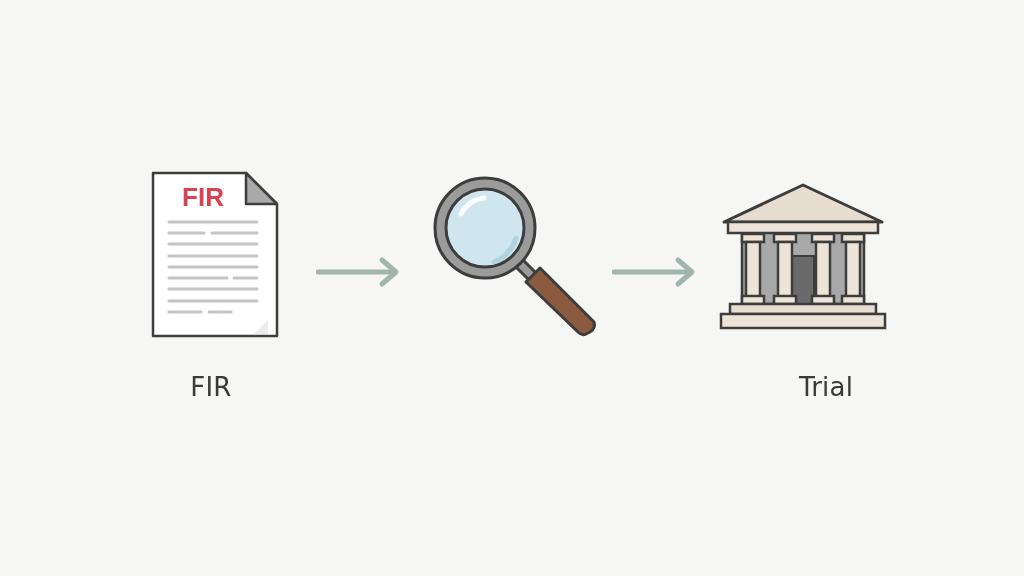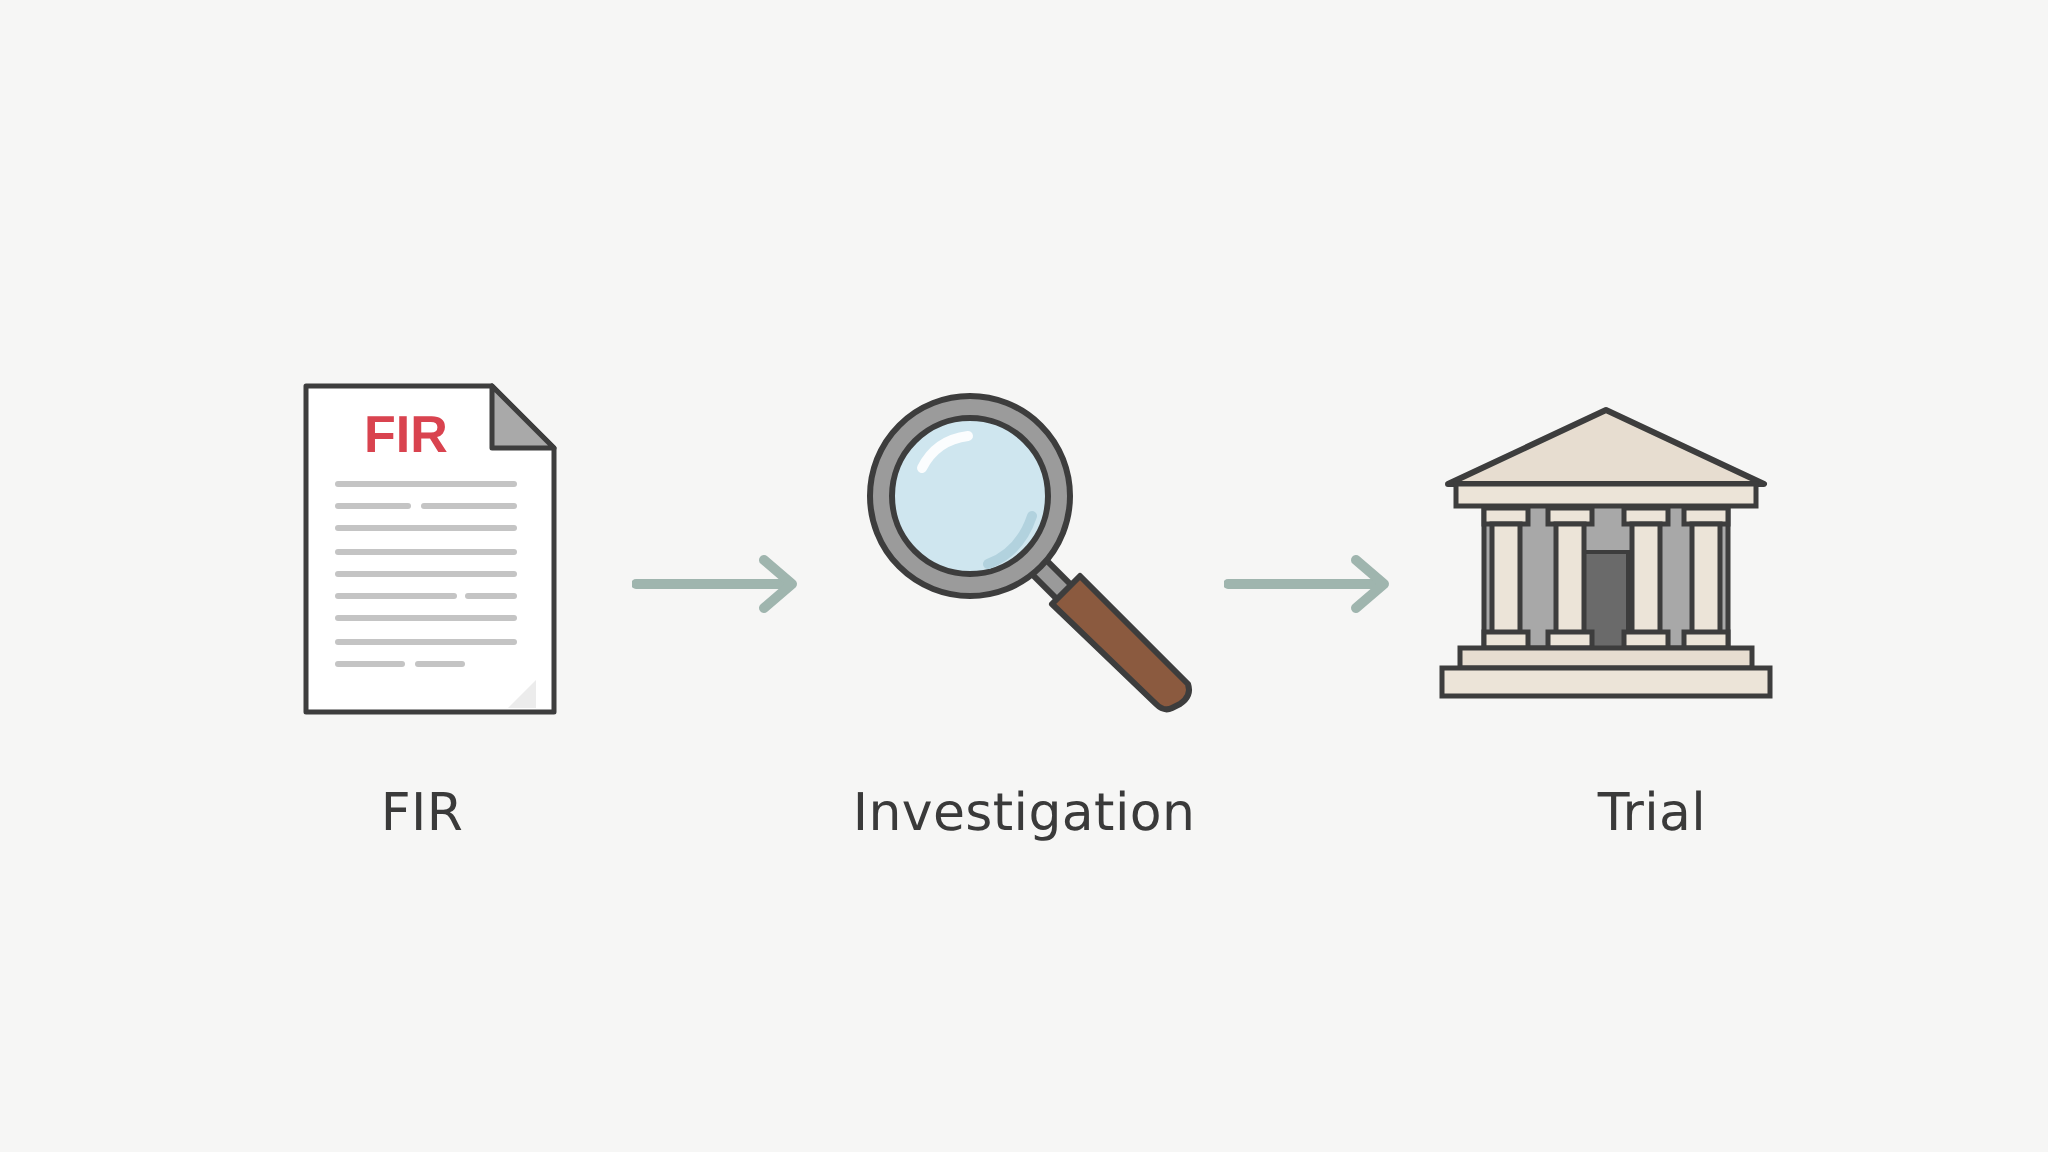--- a/index.html
+++ b/index.html
@@ -2,21 +2,21 @@
 <html><head>
   <meta charset="utf-8">
   <style>
     * { margin: 0; padding: 0; box-sizing: border-box; }
     html, body { width: 1024px; height: 576px; overflow: hidden; }
     body {
       background: #f6f6f5;
       font-family: "DejaVu Sans", "Liberation Sans", sans-serif;
       position: relative;
     }
-    .canvas { position: absolute; inset: 0; margin-top: 20px; }
+    .canvas { position: absolute; inset: 0; }
     .node { position: absolute; }
     .icon svg { display: block; }
     .label {
       position: absolute;
       font-size: 26px;
       color: #3a3a3a;
       white-space: nowrap;
       transform: translateX(-50%);
       letter-spacing: 0.2px;
     }
@@ -62,21 +62,20 @@
     <svg width="176" height="172" viewBox="0 0 176 172">
       <line x1="88" y1="88" x2="106" y2="106" stroke="#3d3d3d" stroke-width="13" stroke-linecap="round"></line>
       <line x1="88" y1="88" x2="106" y2="106" stroke="#9a9a9a" stroke-width="7" stroke-linecap="round"></line>
       <path d="M104 104 L112 96 L166 150 Q168 156 162 160 L158 162 Q154 164 150 160 L98 110 Z" fill="#8b5a3f" stroke="#3d3d3d" stroke-width="3" stroke-linejoin="round" transform="translate(0,0)"></path>
       <circle cx="57" cy="56" r="50" fill="#9b9b9b" stroke="#3d3d3d" stroke-width="3"></circle>
       <circle cx="57" cy="56" r="39" fill="#cfe6ef" stroke="#3d3d3d" stroke-width="3"></circle>
       <path d="M33 42 Q40 28 56 26" fill="none" stroke="#ffffff" stroke-width="5" stroke-linecap="round" opacity="0.9"></path>
       <path d="M88 66 Q82 84 66 90" fill="none" stroke="#b2d2de" stroke-width="5" stroke-linecap="round"></path>
     </svg>
   </div>
-  <div class="label" style="left:512px; top:372px;">Investigation</div>
 
   <div class="arrow" style="left:612px; top:256px;">
     <svg width="86" height="32" viewBox="0 0 86 32">
       <line x1="2" y1="16" x2="78" y2="16" stroke="#9fb5ae" stroke-width="5" stroke-linecap="round"></line>
       <polyline points="66,4 80,16 66,28" fill="none" stroke="#9fb5ae" stroke-width="5" stroke-linecap="round" stroke-linejoin="round"></polyline>
     </svg>
   </div>
 
   <div class="node icon" style="left:718px; top:182px;">
     <svg width="170" height="152" viewBox="0 0 170 152">

